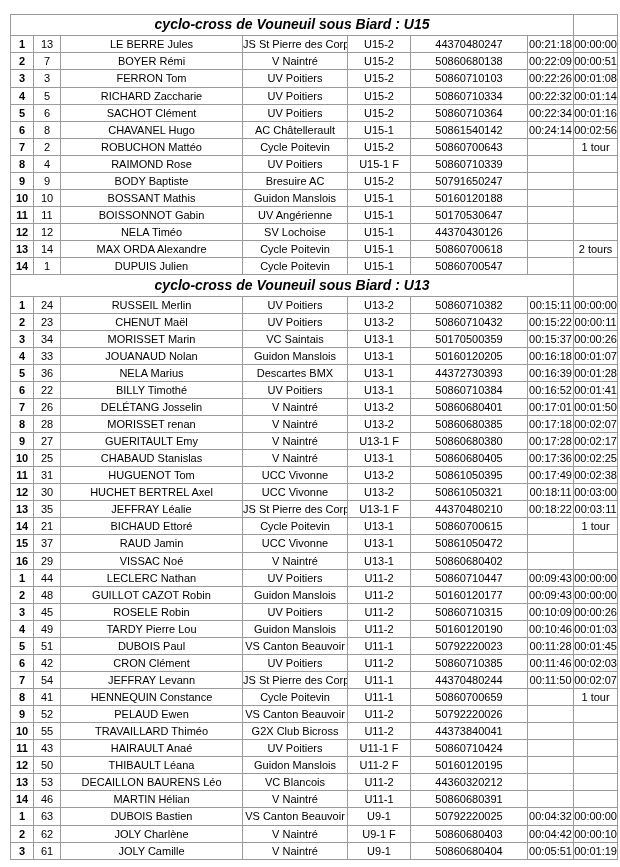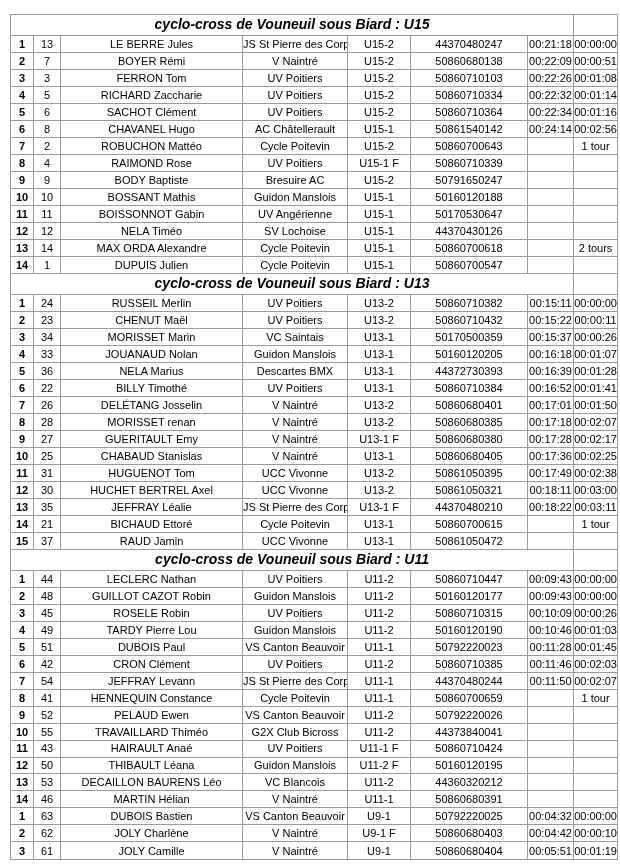--- a/index.html
+++ b/index.html
@@ -334,22 +334,28 @@
           <td class="c0">15</td>
           <td class="c1">37</td>
           <td class="c2">RAUD Jamin</td>
           <td class="c3">UCC Vivonne</td>
           <td class="c4">U13-1</td>
           <td class="c5">50861050472</td>
           <td class="c6"></td>
           <td class="c7"></td>
         </tr>
         <tr>
-          <td colspan="7" class="title">cyclo-cross de Vouneuil sous Biard : U11</td>
-          <td></td>
+          <td class="c0">16</td>
+          <td class="c1">29</td>
+          <td class="c2">VISSAC Noé</td>
+          <td class="c3">V Naintré</td>
+          <td class="c4">U13-1</td>
+          <td class="c5">50860680402</td>
+          <td class="c6"></td>
+          <td class="c7"></td>
         </tr>
         <tr>
           <td class="c0">1</td>
           <td class="c1">44</td>
           <td class="c2">LECLERC Nathan</td>
           <td class="c3">UV Poitiers</td>
           <td class="c4">U11-2</td>
           <td class="c5">50860710447</td>
           <td class="c6">00:09:43</td>
           <td class="c7">00:00:00</td>

